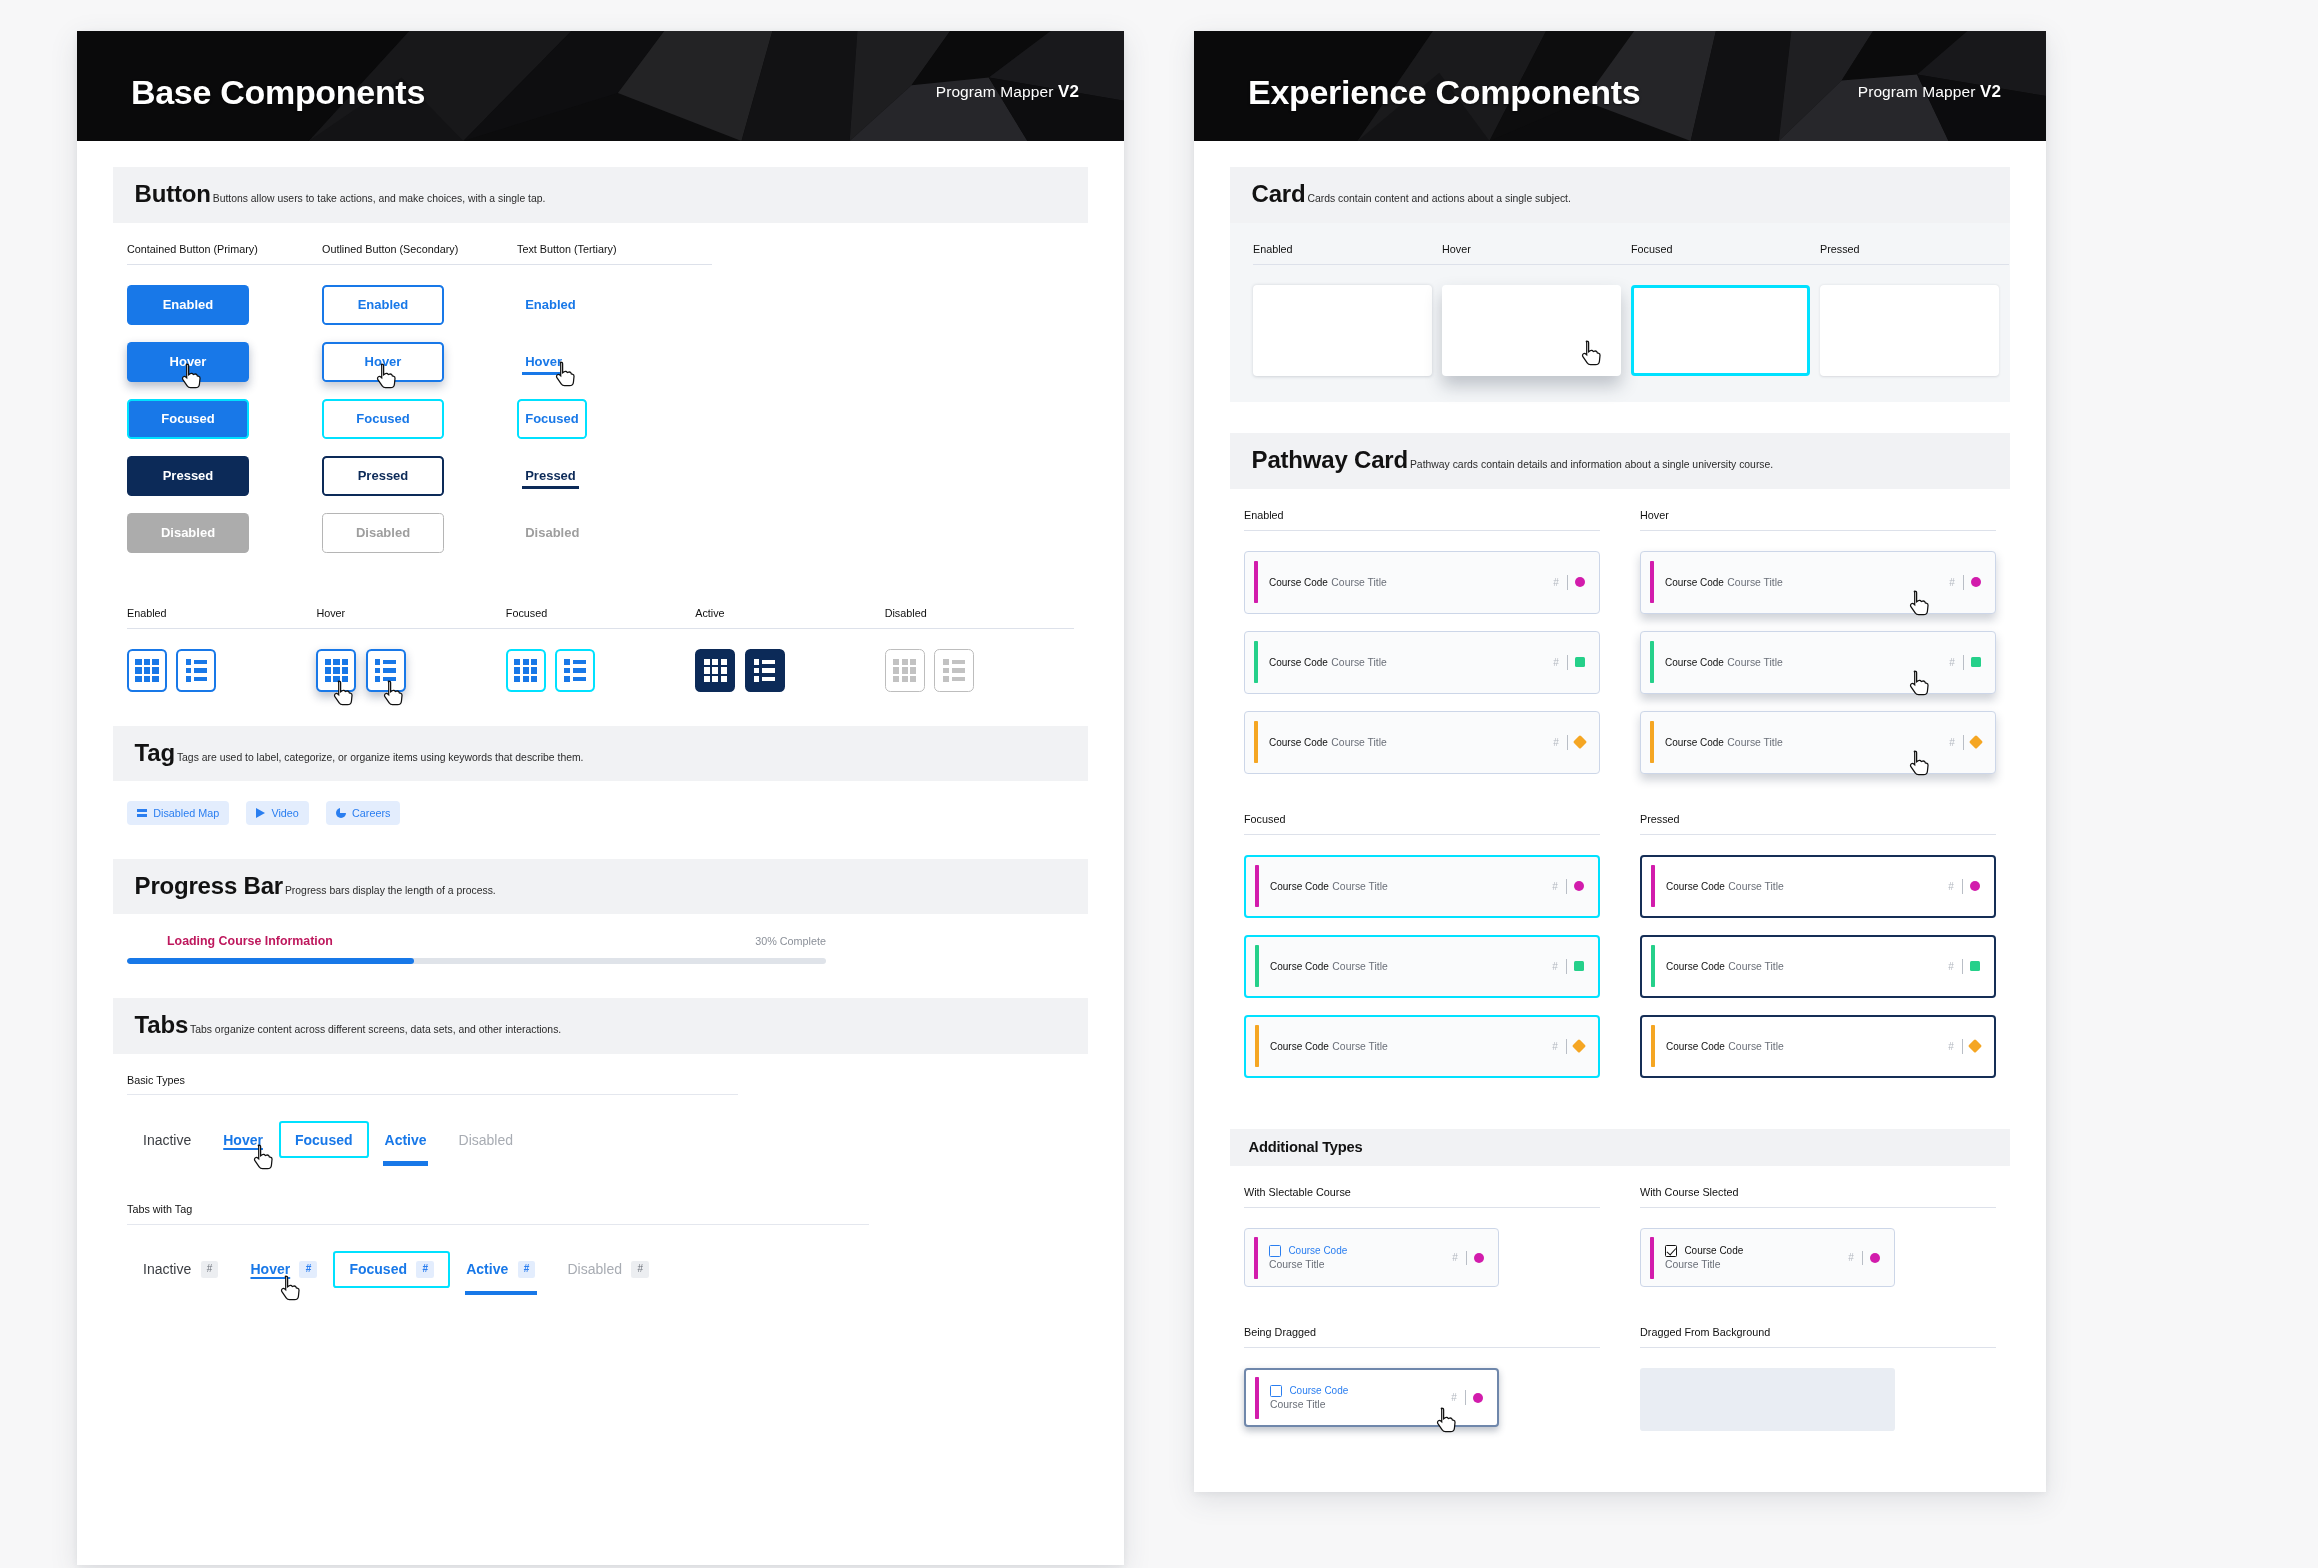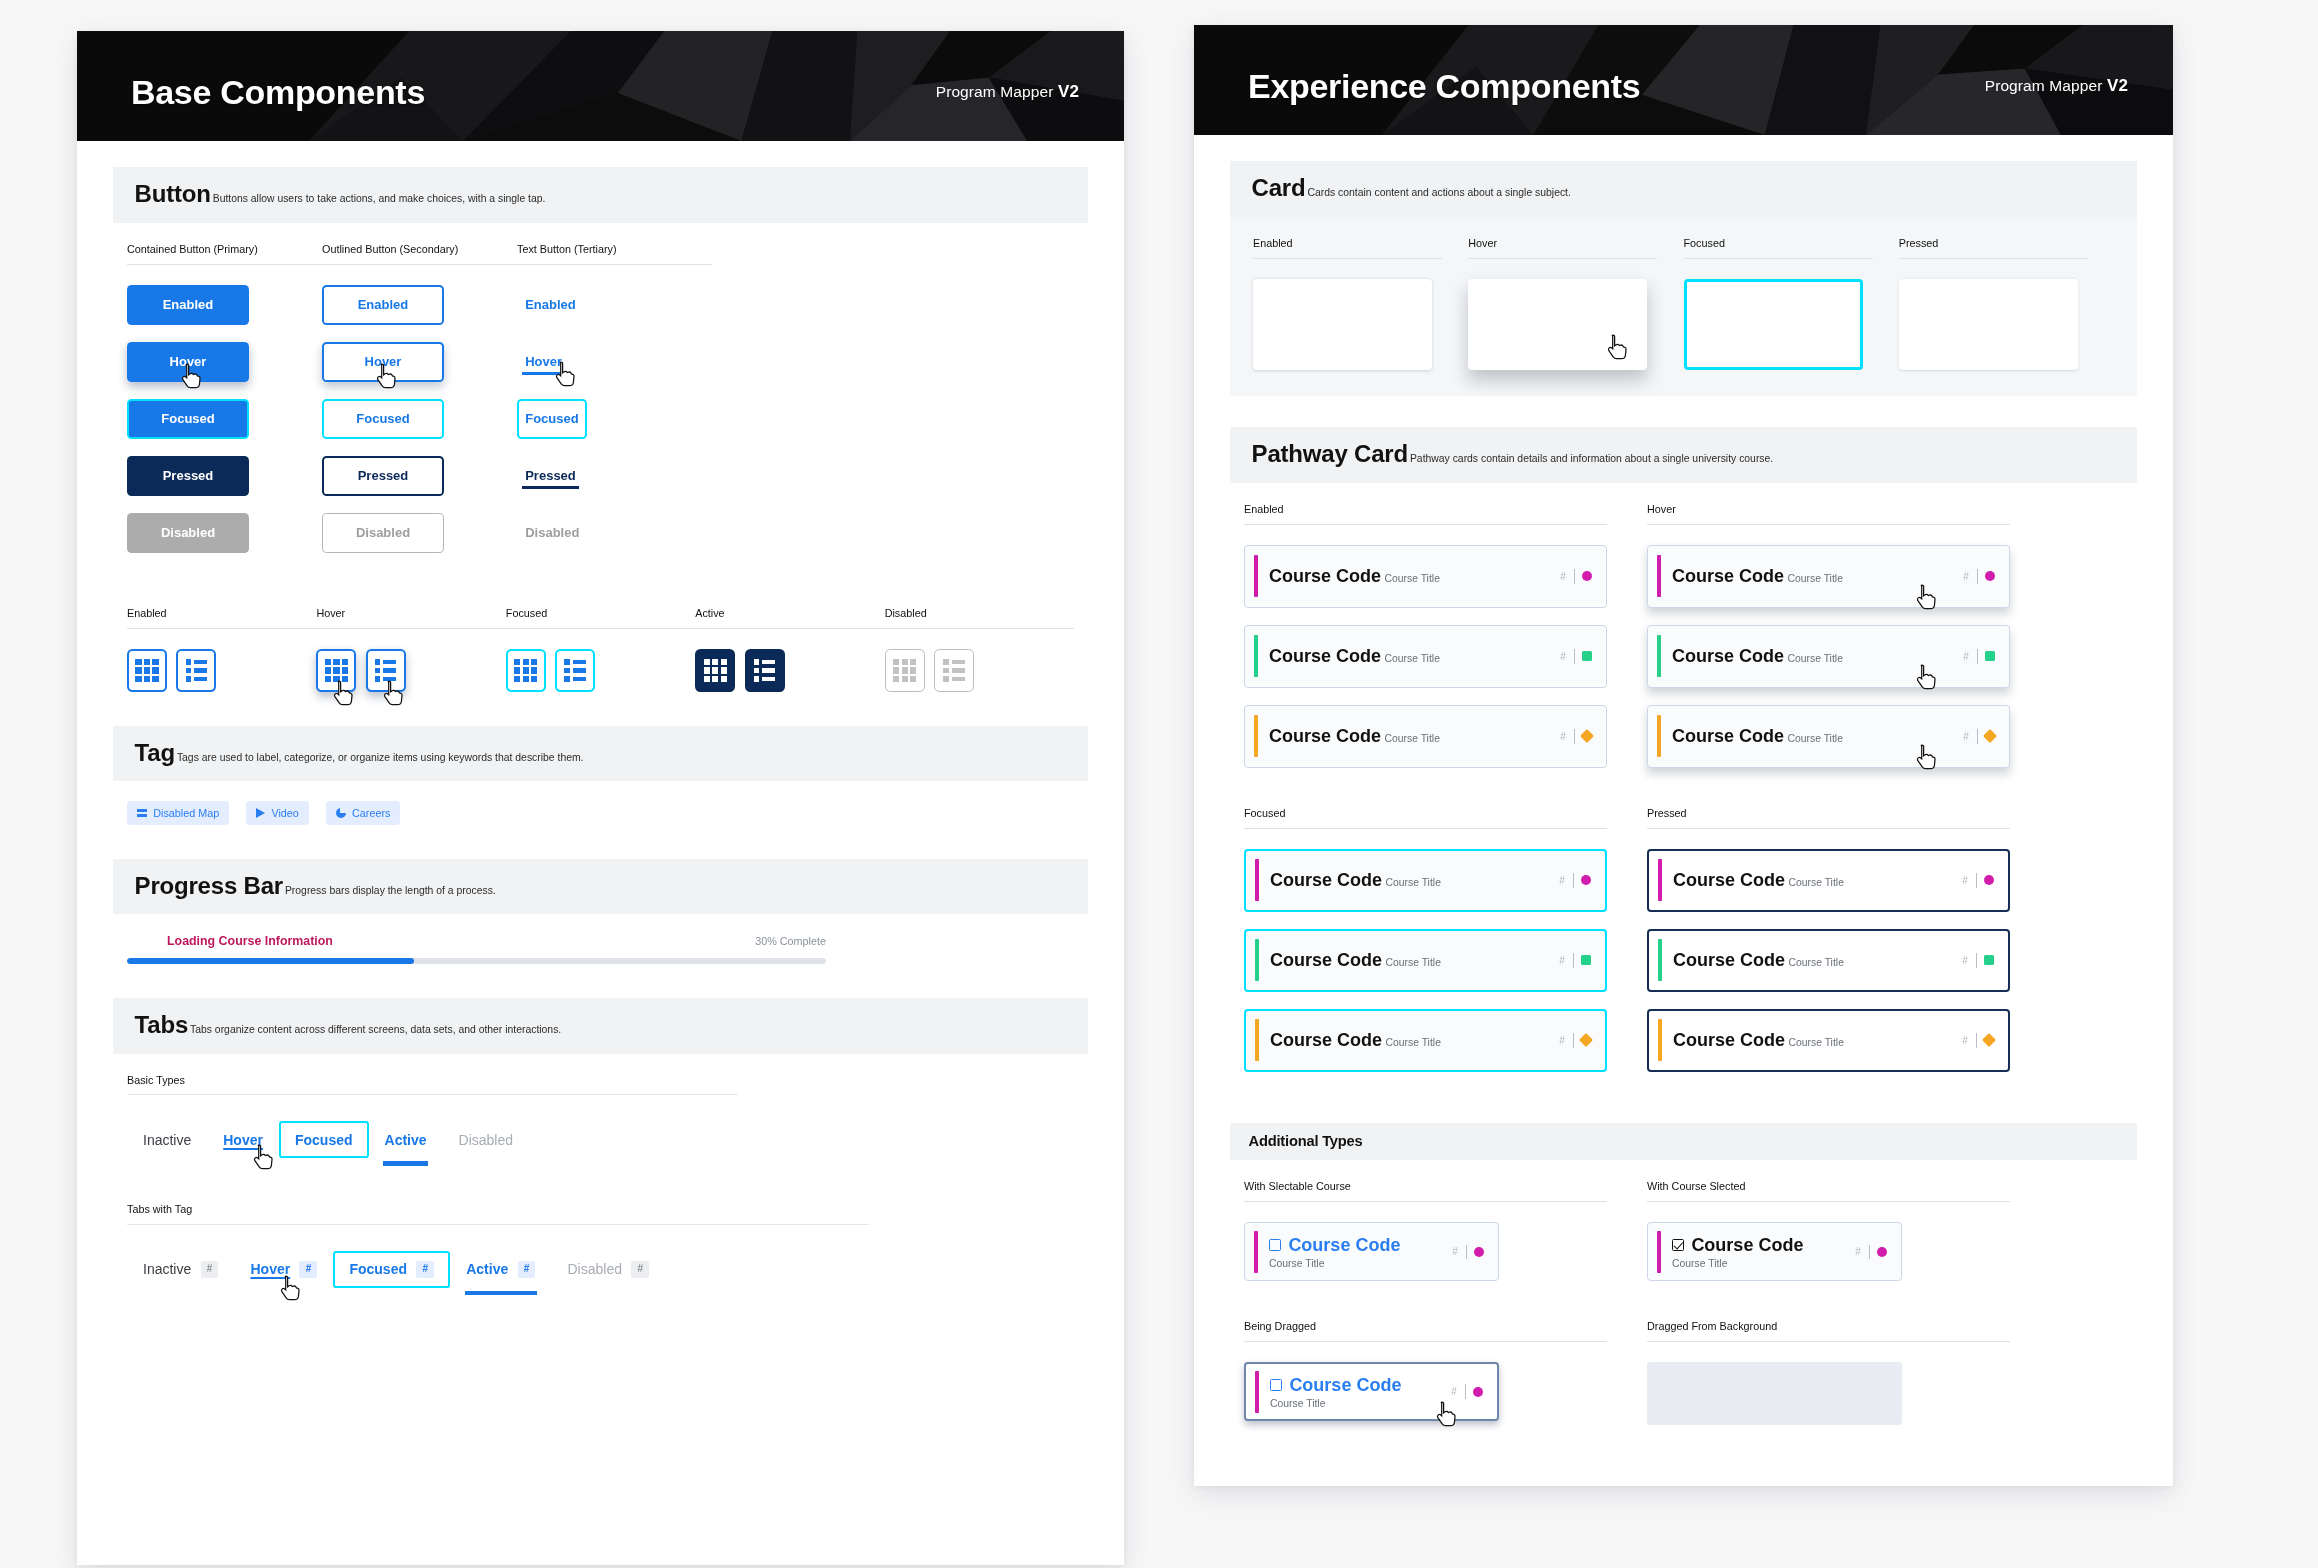--- a/index.html
+++ b/index.html
@@ -12,21 +12,21 @@
   .stage { position: relative; width: 2319px; height: 1568px; }
 
   
   .panel {
     position: absolute;
     background: #ffffff;
     box-shadow: 0 7.7px 26px rgba(60,66,87,.13), 0 1.5px 6.2px rgba(60,66,87,.07);
     overflow: hidden;
   }
   #panel-base { left: 77px; top: 31px; width: 1047px; height: 1534px; }
-  #panel-exp  { left: 1194px; top: 25px; width: 979px; height: 1461px; }
+  #panel-exp  { left: 1194px; top: 31px; width: 852px; height: 1461px; }
 
   
   .banner {
     position: relative;
     height: 110px;
     background: #0c0c0d;
     overflow: hidden;
   }
   .banner svg.poly { position: absolute; inset: 0; width: 100%; height: 100%; display: block; }
   .banner-inner {
@@ -225,21 +225,21 @@
     padding: 0 14px 0 0;
     margin-bottom: 17px;
     cursor: pointer;
   }
   .pw-card.hover { box-shadow: 0 5.4px 10px rgba(40,55,80,.22); }
   .pw-card.focus { border-color: #00e1ff; border-width: 2.3px; }
   .pw-card.press { border-color: #152e56; border-width: 2.3px; background: #fff; }
   .pw-card.drag  { border: 2.3px solid #6f87ab; background: #fff; box-shadow: 0 3.1px 7.7px rgba(40,55,80,.3); }
   .pw-bar { width: 3.9px; height: 42px; margin: 0 10.8px 0 9.3px; border-radius: 0.8px; flex: none; }
   .pw-text { flex: 1; }
-  .pw-code { font-size: 18px; font-weight: 700; color: #111; line-height: 1.25; }
+  .pw-code { font-size: 10px; font-weight: 400; color: #111; line-height: 1.25; }
   .pw-title { font-size: 10.4px; color: #6a6f78; margin-top: 2.3px; }
   .pw-meta { display: flex; align-items: center; gap: 7.7px; }
   .pw-hash { font-size: 10px; color: #b3b8c0; }
   .pw-div { width: 0.8px; height: 14.7px; background: #b9bec6; }
   .mark { width: 10px; height: 10px; display: block; }
   .mark.circle { border-radius: 50%; }
   .mark.square { border-radius: 1.5px; }
   .mark.diamond { transform: rotate(45deg); border-radius: 1.5px; }
 
   

